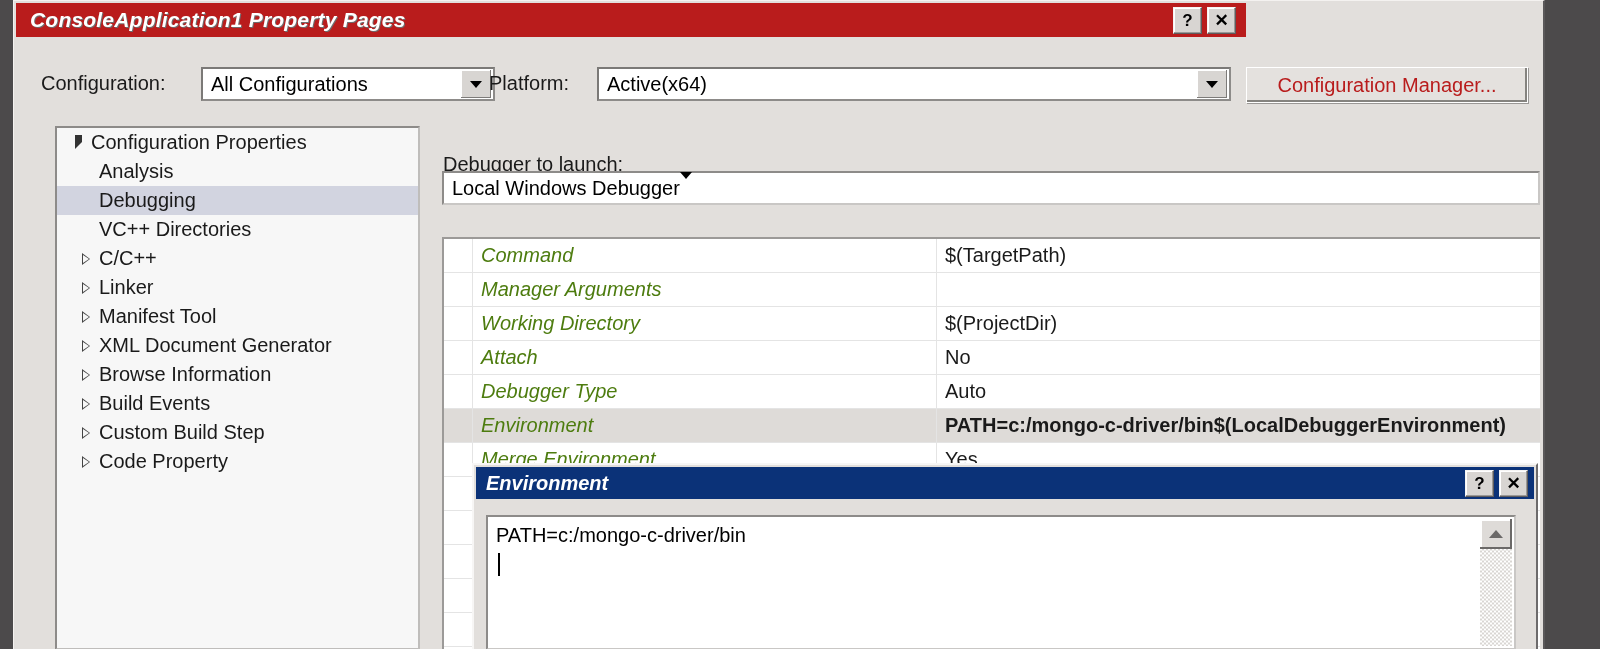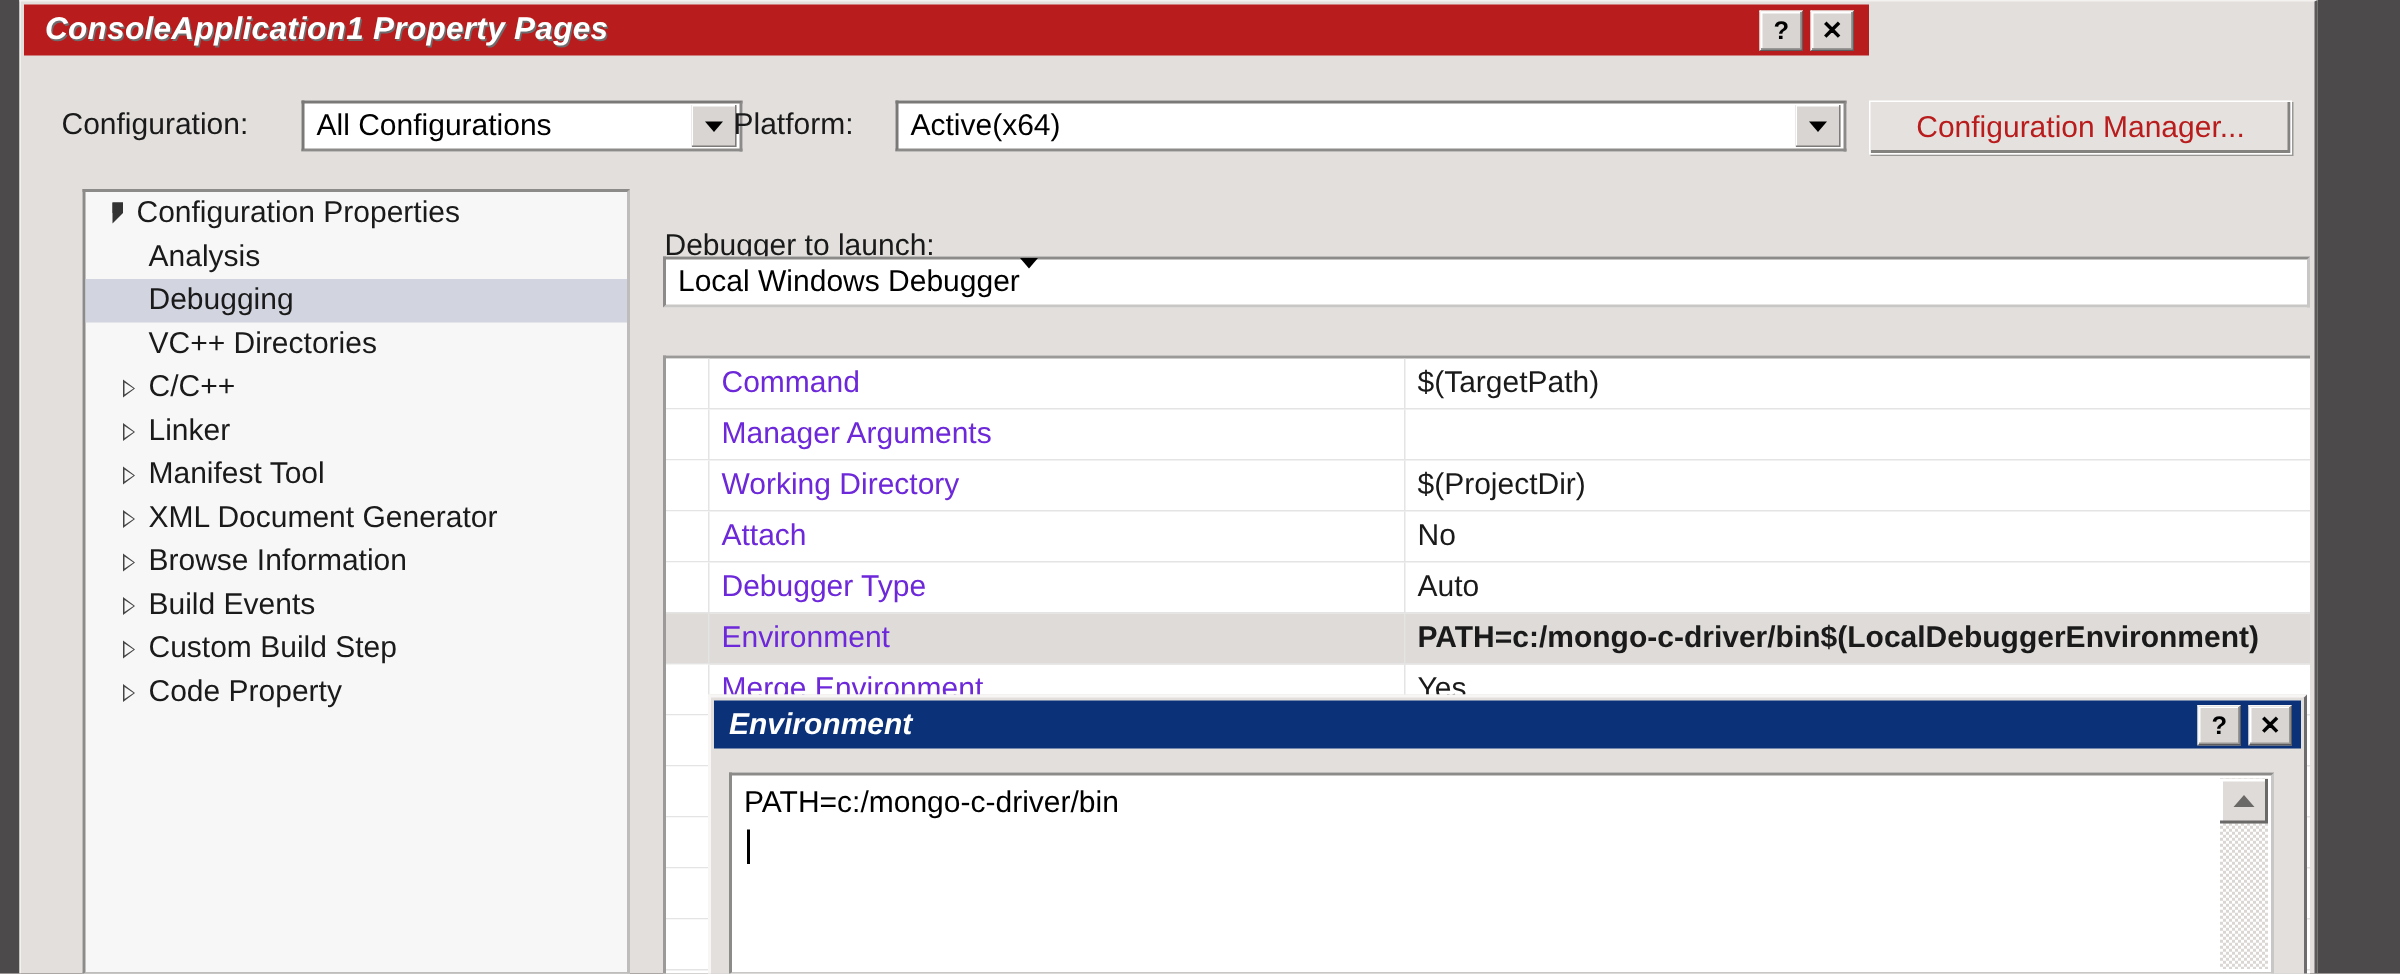--- a/index.html
+++ b/index.html
@@ -147,22 +147,22 @@
   }
   .grid-row{
     height:33px;display:flex;align-items:stretch;
     border-bottom:1px solid #e4e4e4;
   }
   .grid-row.hl{background:#dedbd8;}
   .gutter{width:28px;flex:0 0 28px;background:#ffffff;border-right:1px solid #e4e4e4;}
   .grid-row.hl .gutter{background:#dedbd8;}
   .cell-name{
     flex:0 0 464px;display:flex;align-items:center;
-    padding-left:8px;font-size:20px;color:#6d28d9;white-space:nowrap;
-    border-right:1px solid #e4e4e4;box-sizing:border-box;
+    padding-left:8px;font-size:20px;color:#4d7c0f;white-space:nowrap;
+    border-right:1px solid #e4e4e4;box-sizing:border-box;font-style:italic;
   }
   .cell-val{
     flex:1;display:flex;align-items:center;
     padding-left:8px;font-size:20px;color:#1a1a1a;white-space:nowrap;overflow:hidden;
   }
   .cell-val.bold{font-weight:bold;}
   
   #env-dialog{
     position:absolute;left:458px;top:462px;width:1066px;height:187px;
     background:#e2dfdc;

